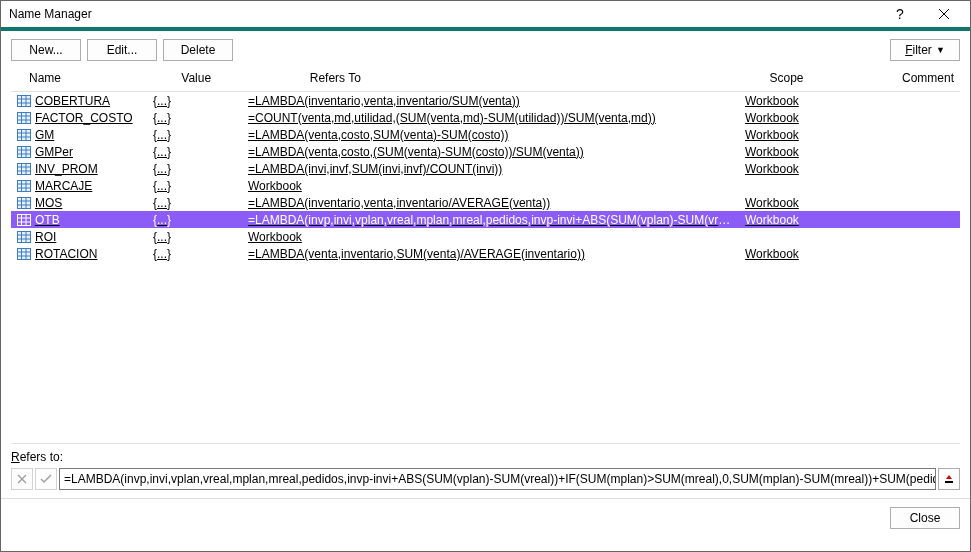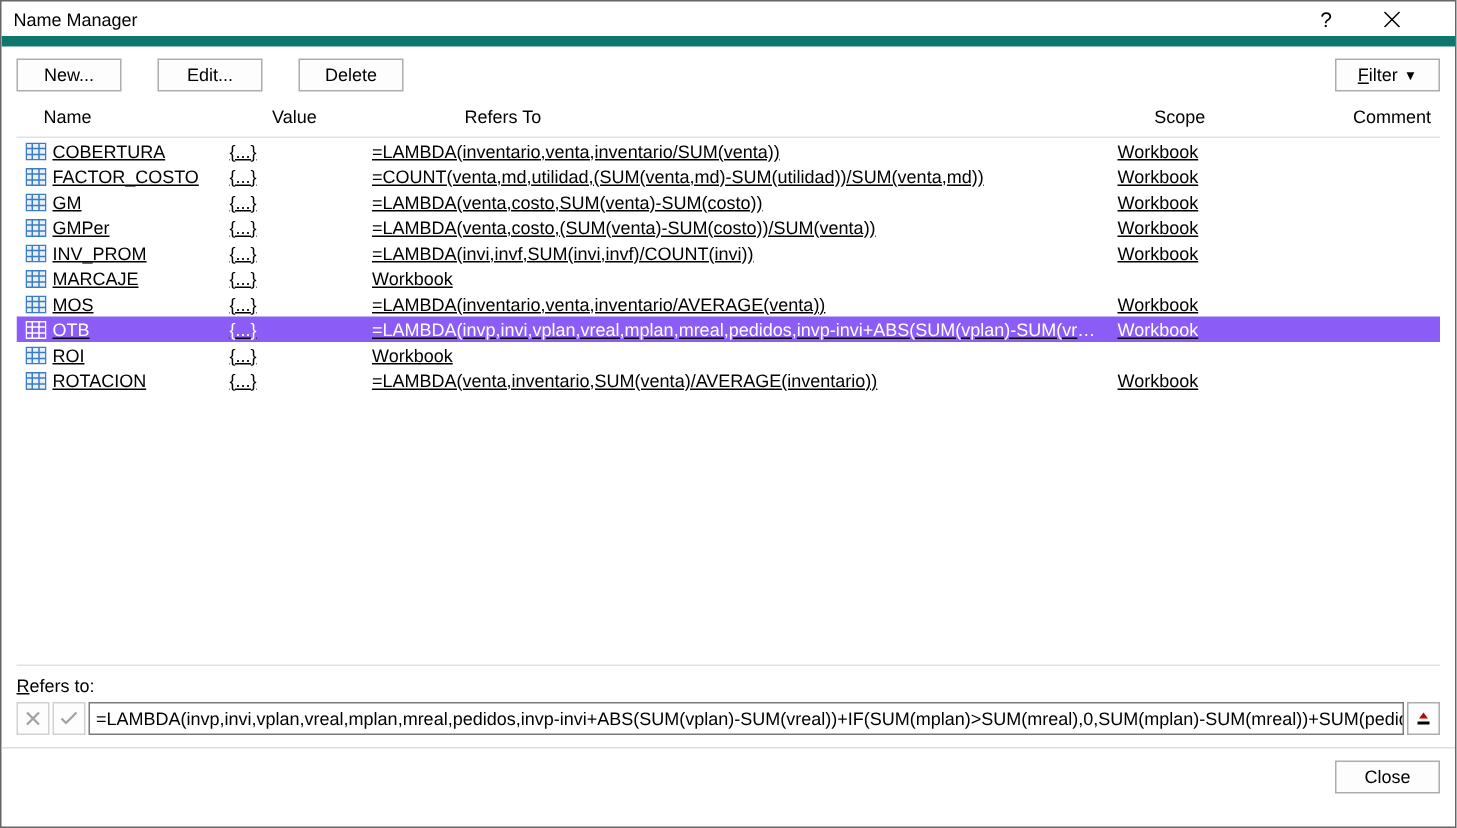--- a/index.html
+++ b/index.html
@@ -1,21 +1,21 @@
 <!DOCTYPE html>
 <html><head>
 <meta charset="utf-8">
 <style>
 * { box-sizing: border-box; margin: 0; padding: 0; font-family: "Segoe UI", Tahoma, sans-serif; font-size: 12px; }
 body { background: #fff; width: 971px; height: 552px; overflow: hidden; border: 1px solid #666; display: flex; flex-direction: column; }
-.titlebar { height: 30px; display: flex; align-items: center; padding: 0 20px 0 8px; border-bottom: 7px solid #0f766e; }
+.titlebar { height: 30px; display: flex; align-items: center; padding: 0 4px 0 8px; border-bottom: 4px solid #0f766e; }
 .titlebar .title { flex: 1; font-size: 12px; }
 .titlebar .tbtn { width: 44px; height: 28px; display: flex; align-items: center; justify-content: center; cursor: pointer; }
 .titlebar .tbtn svg { width: 12px; height: 12px; }
-.toolbar { padding: 8px 10px 6px 10px; display: flex; gap: 24px; }
+.toolbar { padding: 8px 10px 6px 10px; display: flex; gap: 6px; }
 .toolbar .spacer { flex: 1; }
 .btn { min-width: 70px; height: 22px; padding: 0 12px; background: #fdfdfd; border: 1px solid #adadad; display: inline-flex; align-items: center; justify-content: center; cursor: pointer; font-size: 12px; position: relative; }
 .btn .caret { margin-left: 4px; font-size: 9px; }
 .header-row { display: flex; border-bottom: 1px solid #e1e1e1; padding: 0 0 4px 0; gap: 48px; }
 .header-cell { padding: 4px 6px 2px 6px; font-size: 12px; color: #000; cursor: pointer; }
 .col-name { width: 136px; padding-left: 18px; }
 .col-value { width: 95px; }
 .col-refers { width: 497px; }
 .col-scope { width: 100px; }
 .col-comment { flex: 1; }

